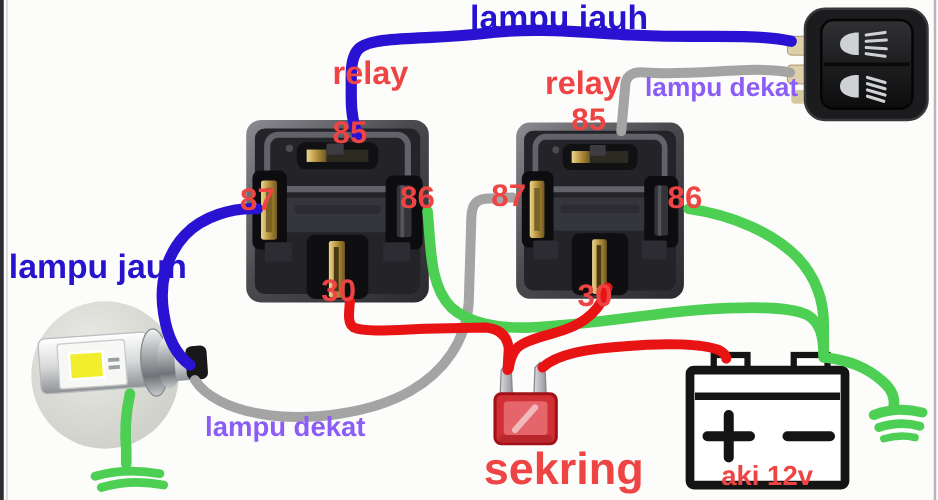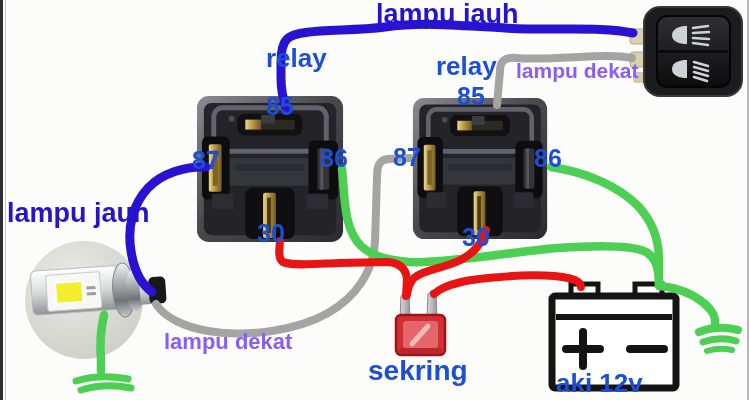--- a/index.html
+++ b/index.html
@@ -6,21 +6,21 @@
   #stage{
     position:relative;width:750px;height:400px;overflow:hidden;
     background:#fcfcfb;font-family:"Liberation Sans",sans-serif;
   }
   #stage svg{position:absolute;left:0;top:0;}
   .lbl{
     position:absolute;font-weight:bold;line-height:1;white-space:nowrap;
     z-index:5;letter-spacing:0px;text-align:right;
   }
   .lbl.blue{color:#2513cd;}
-  .lbl.red{color:#1d4ed8;}
+  .lbl.red{color:#ef4444;}
   .lbl.black{color:#8b5cf6;}
   .pin{font-size:25px;}
 </style>
 </head>
 <body>
 
 <div id="stage">
 
   <svg width="750" height="400" viewBox="0 0 750 400">
     <defs>
@@ -183,16 +183,16 @@
   <div class="lbl red pin" style="left:320px;top:146px">86</div>
   <div class="lbl red pin" style="left:257px;top:221px">30</div>
 
   <div class="lbl red pin" style="left:457px;top:84px">85</div>
   <div class="lbl red pin" style="left:393px;top:145px">87</div>
   <div class="lbl red pin" style="left:534px;top:146px">86</div>
   <div class="lbl red pin" style="left:462px;top:225px">30</div>
 
   <div class="lbl blue" style="left:7px;top:200px;font-size:27px">lampu jauh</div>
   <div class="lbl black" style="left:164px;top:331px;font-size:22px">lampu dekat</div>
-  <div class="lbl red" style="left:368px;top:357px;font-size:28px">sekring</div>
-  <div class="lbl red" style="left:556px;top:370px;font-size:26px">aki 12v</div>
+  <div class="lbl red" style="left:387px;top:357px;font-size:36px">sekring</div>
+  <div class="lbl red" style="left:577px;top:370px;font-size:22px">aki 12v</div>
 
 </div>
 
 </body></html>

